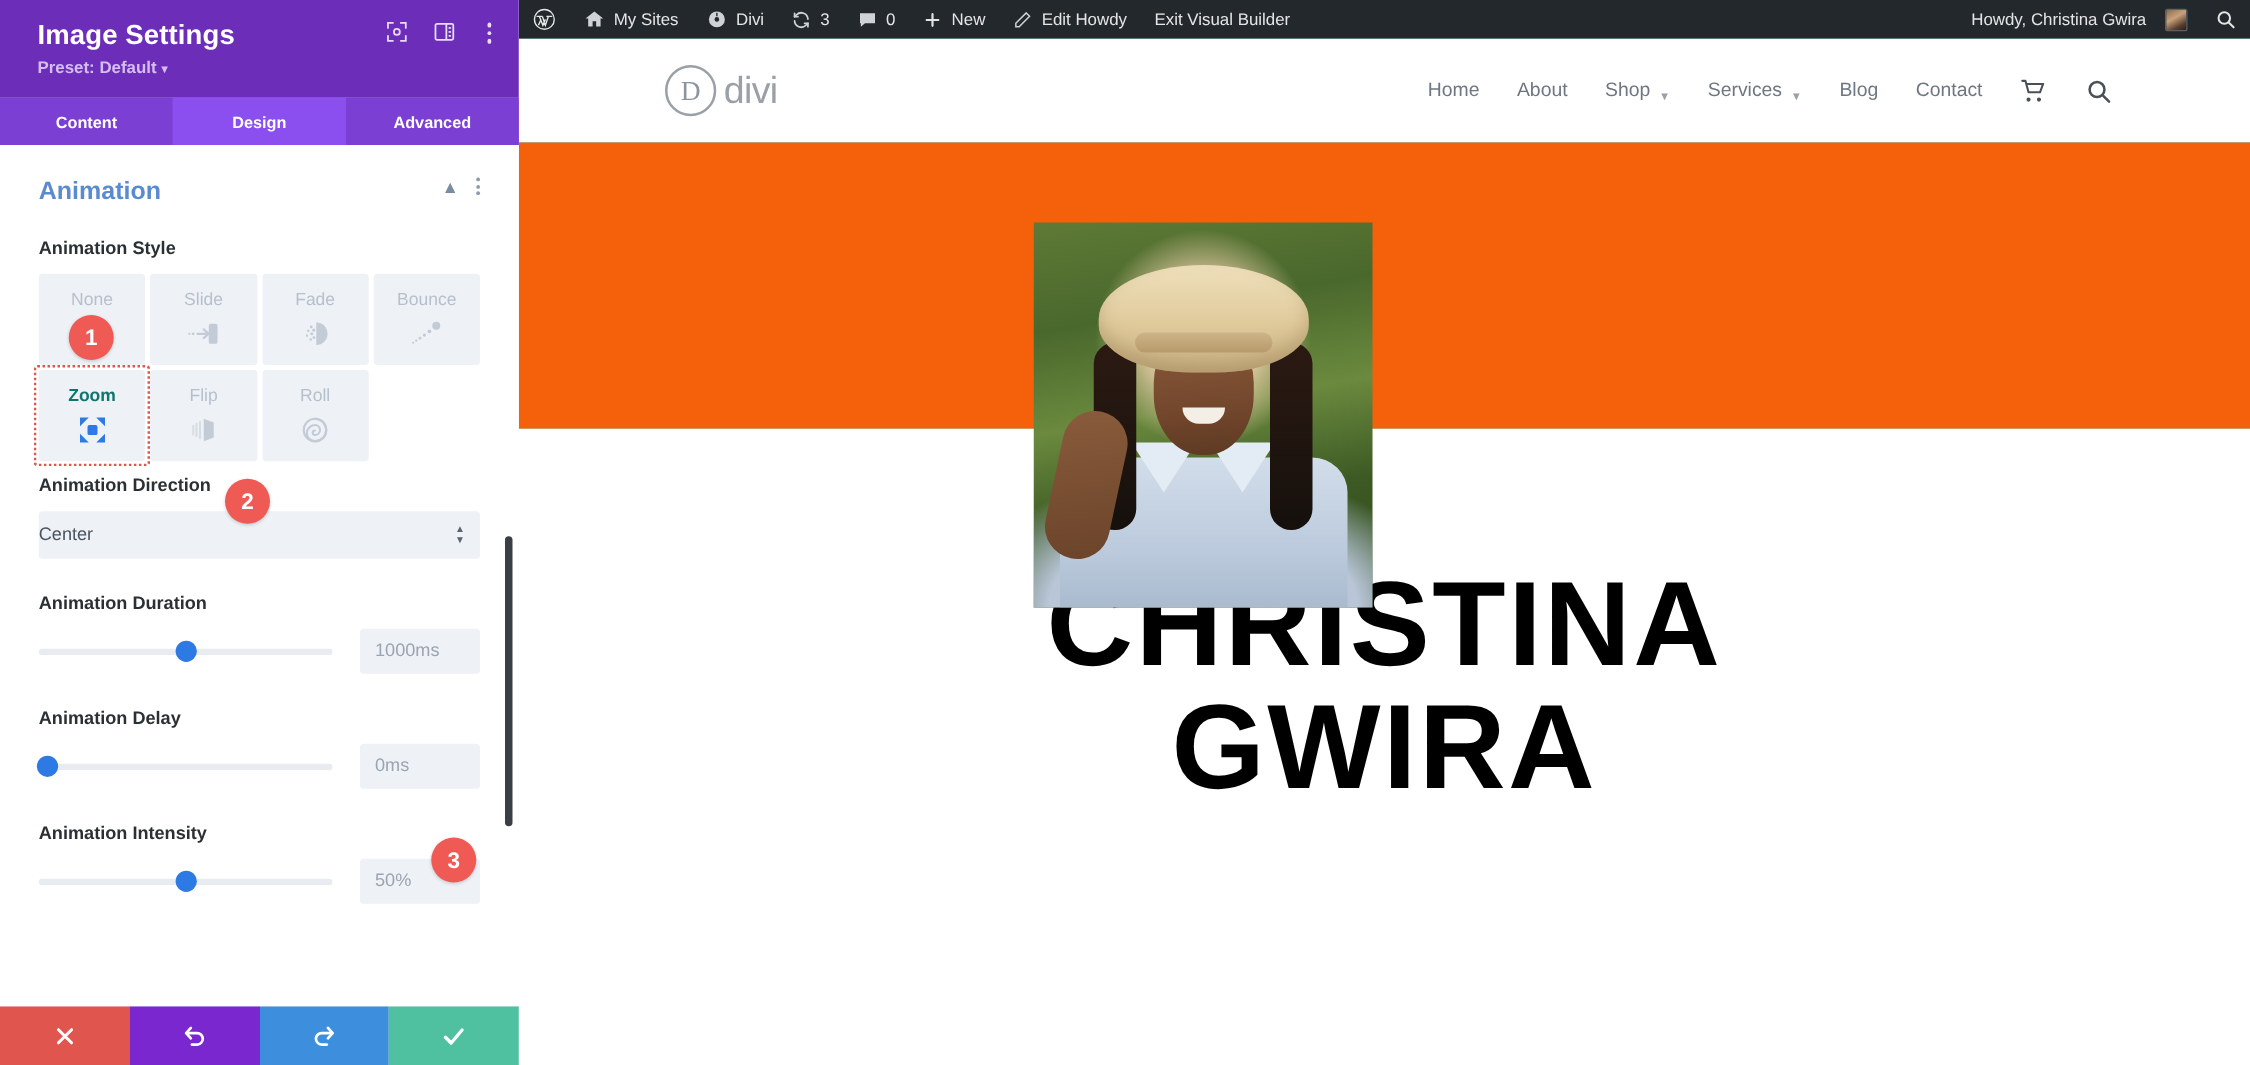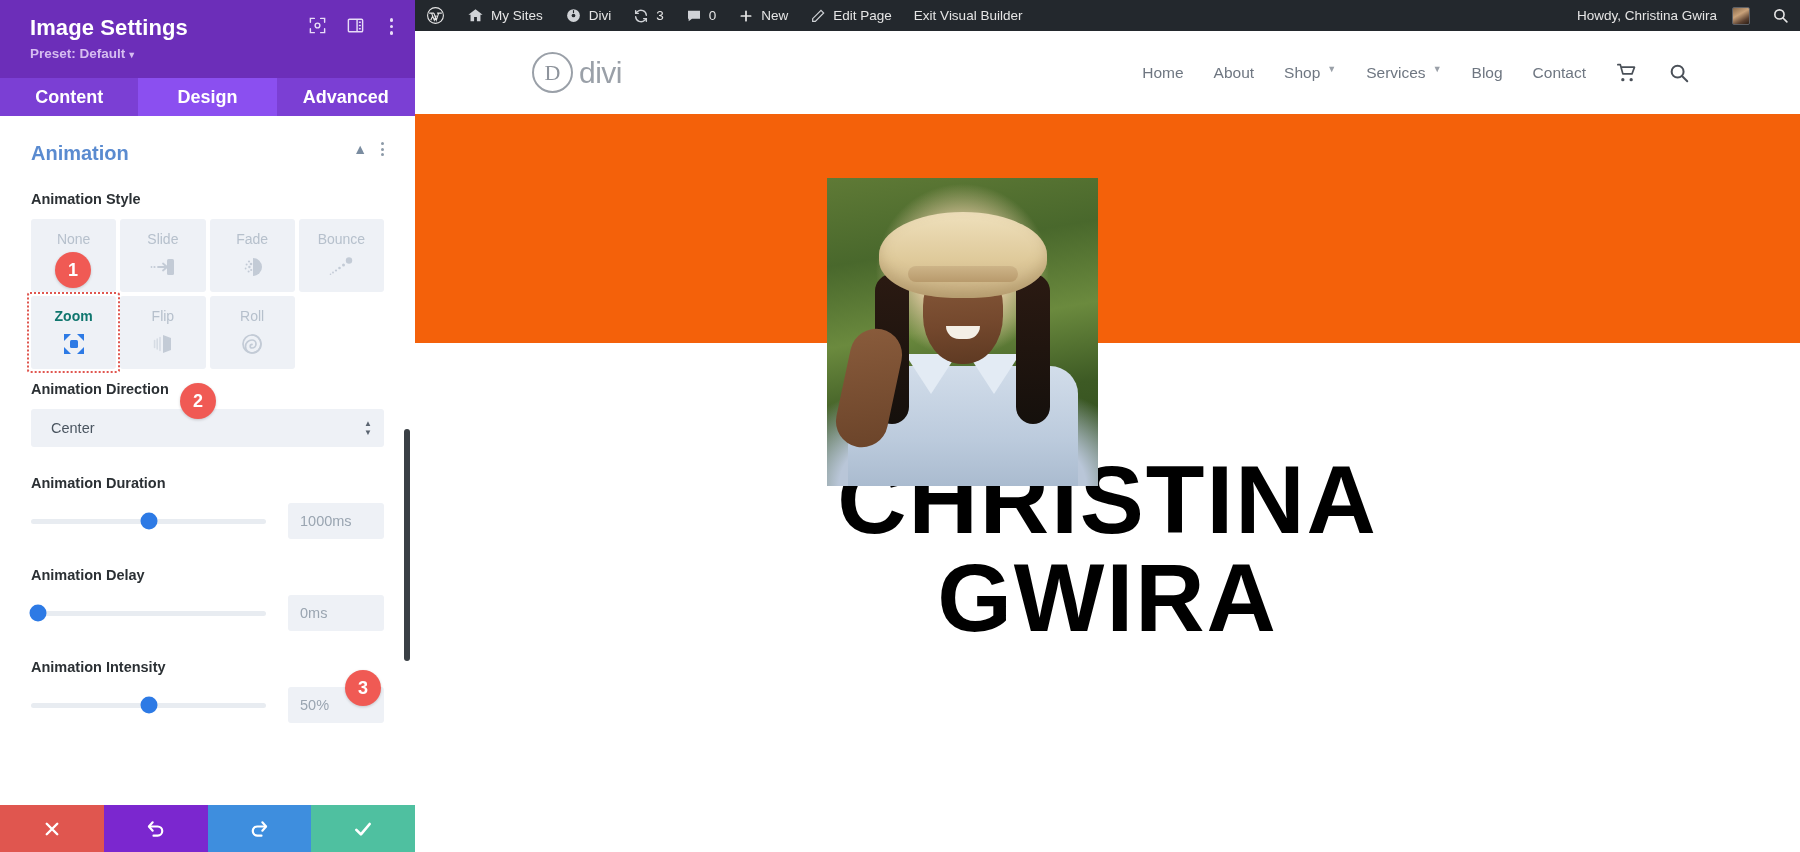--- a/index.html
+++ b/index.html
@@ -39,21 +39,21 @@
     display: flex; gap: 18px; align-items: center;
   }
   .hicon { width: 20px; height: 20px; color: #e8dcf7; display:block; }
   .hicon svg { display:block; }
   .kebab { display:flex; flex-direction:column; gap:3px; align-items:center; padding: 2px 6px; }
   .kebab i { width: 3.5px; height: 3.5px; background: #e8dcf7; border-radius: 50%; display:block; }
 
   .tabs { display: flex; background: #7b3fd4; height: 38px; }
   .tab {
     flex: 1; display: flex; align-items: center; justify-content: center;
-    color: #fff; font-size: 18px; font-weight: bold;
+    color: #fff; font-size: 13px; font-weight: bold;
     background: #7b3fd4; cursor: pointer;
   }
   .tab.active { background: #8b4ff0; }
 
   .panel-body {
     flex: 1; overflow: hidden; position: relative;
     padding: 0 0 0 0; background: #fff;
   }
   .scroll-inner { padding: 26px 31px 20px 31px; }
 
@@ -90,21 +90,21 @@
   .anim-cell .ico svg { display:block; }
   .sel-outline {
     position: absolute; left: -4px; top: -4px; right: -4px; bottom: -4px;
     border: 2px dotted #e0564f; border-radius: 3px; pointer-events: none;
   }
 
   
   .select-box {
     position: relative; background: #eef1f6; border-radius: 3px;
     height: 38px; display: flex; align-items: center;
-    padding: 0 20px; margin-bottom: 28px; cursor: pointer;
+    padding: 0 0; margin-bottom: 28px; cursor: pointer;
   }
   .select-box .val { font-size: 14.5px; color: #4a5560; }
   .select-arrows {
     position: absolute; right: 12px; top: 50%; transform: translateY(-50%);
     display: flex; flex-direction: column; gap: 3px; color: #5a6470;
   }
   .select-arrows i { font-style: normal; font-size: 8px; line-height: 6px; }
 
   
   .slider-row {
@@ -176,21 +176,21 @@
   .logo { display: flex; align-items: center; gap: 6px; margin-left: 117px; }
   .logo-d {
     width: 41px; height: 41px; border: 2px solid #9aa0a8; border-radius: 50%;
     display: flex; align-items: center; justify-content: center;
     font-size: 22px; color: #8e949c; font-family: "Liberation Serif", serif;
   }
   .logo-text { font-size: 30px; color: #9aa0a8; letter-spacing: -.5px; }
   .nav { margin-left: auto; display: flex; align-items: center; gap: 30px; margin-right: 110px; }
   .nav-item {
     font-size: 15.5px; color: #6e7681; cursor: pointer;
-    display: flex; align-items: flex-start; gap: 7px;
+    display: flex; align-items: flex-end; gap: 7px;
   }
   .nav-caret { font-size: 9px; color: #9aa0a8; }
   .nav-icon { color: #4a5058; display:flex; align-items:center; }
   .nav-icon svg { display:block; }
 
   .orange-band { height: 229px; background: #f4610a; position: relative; }
   .hero-photo {
     position: absolute; left: 412px; top: 64px;
     width: 271px; height: 308px; z-index: 5;
     background:
@@ -312,21 +312,21 @@
             </svg>
           </span>
           <span>New</span>
         </div>
         <div class="ab-item">
           <span>
             <svg width="16" height="16" viewBox="0 0 24 24" fill="none" stroke="#cfd2d6" stroke-width="1.8" stroke-linecap="round">
               <path d="M16.5 3.5l4 4L8 20H4v-4z"></path>
             </svg>
           </span>
-          <span>Edit Page</span>
+          <span>Edit Howdy</span>
         </div>
         <div class="ab-item">
           <span>Exit Visual Builder</span>
         </div>
       </div>
       <div class="ab-right">
         <div class="ab-item">
           <span>Howdy, Christina Gwira</span>
           <span class="ab-avatar"></span>
         </div>

